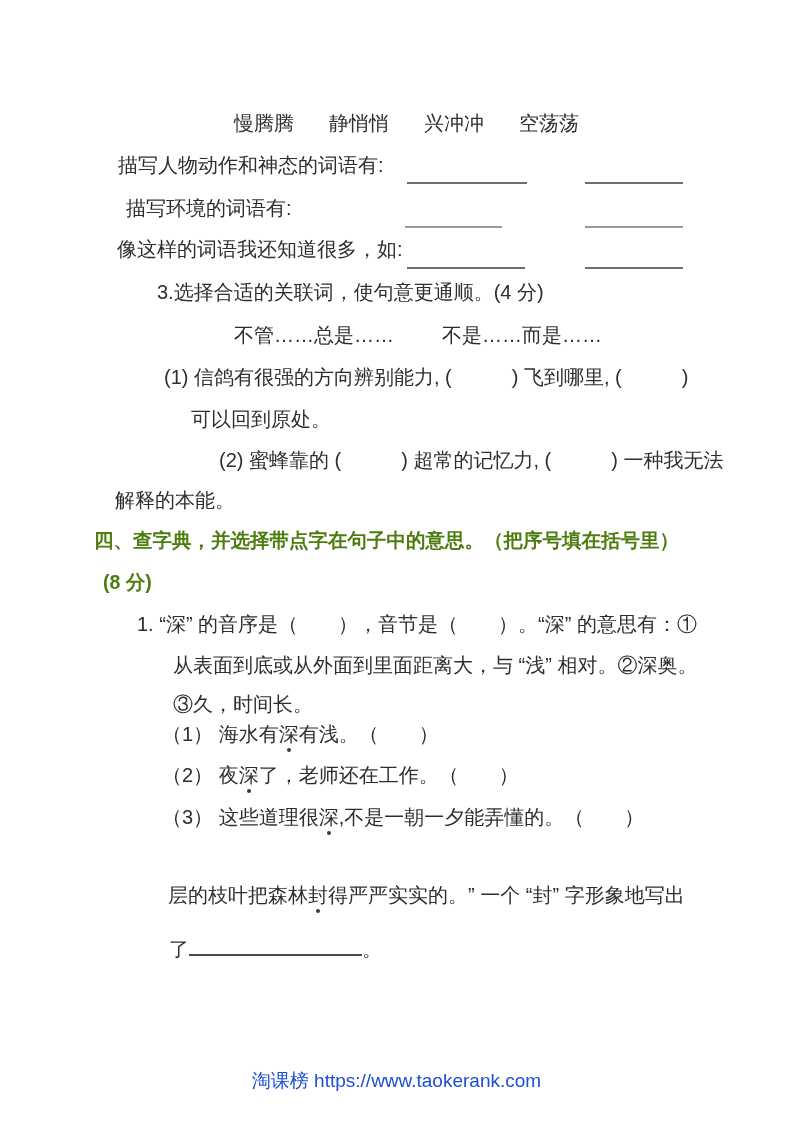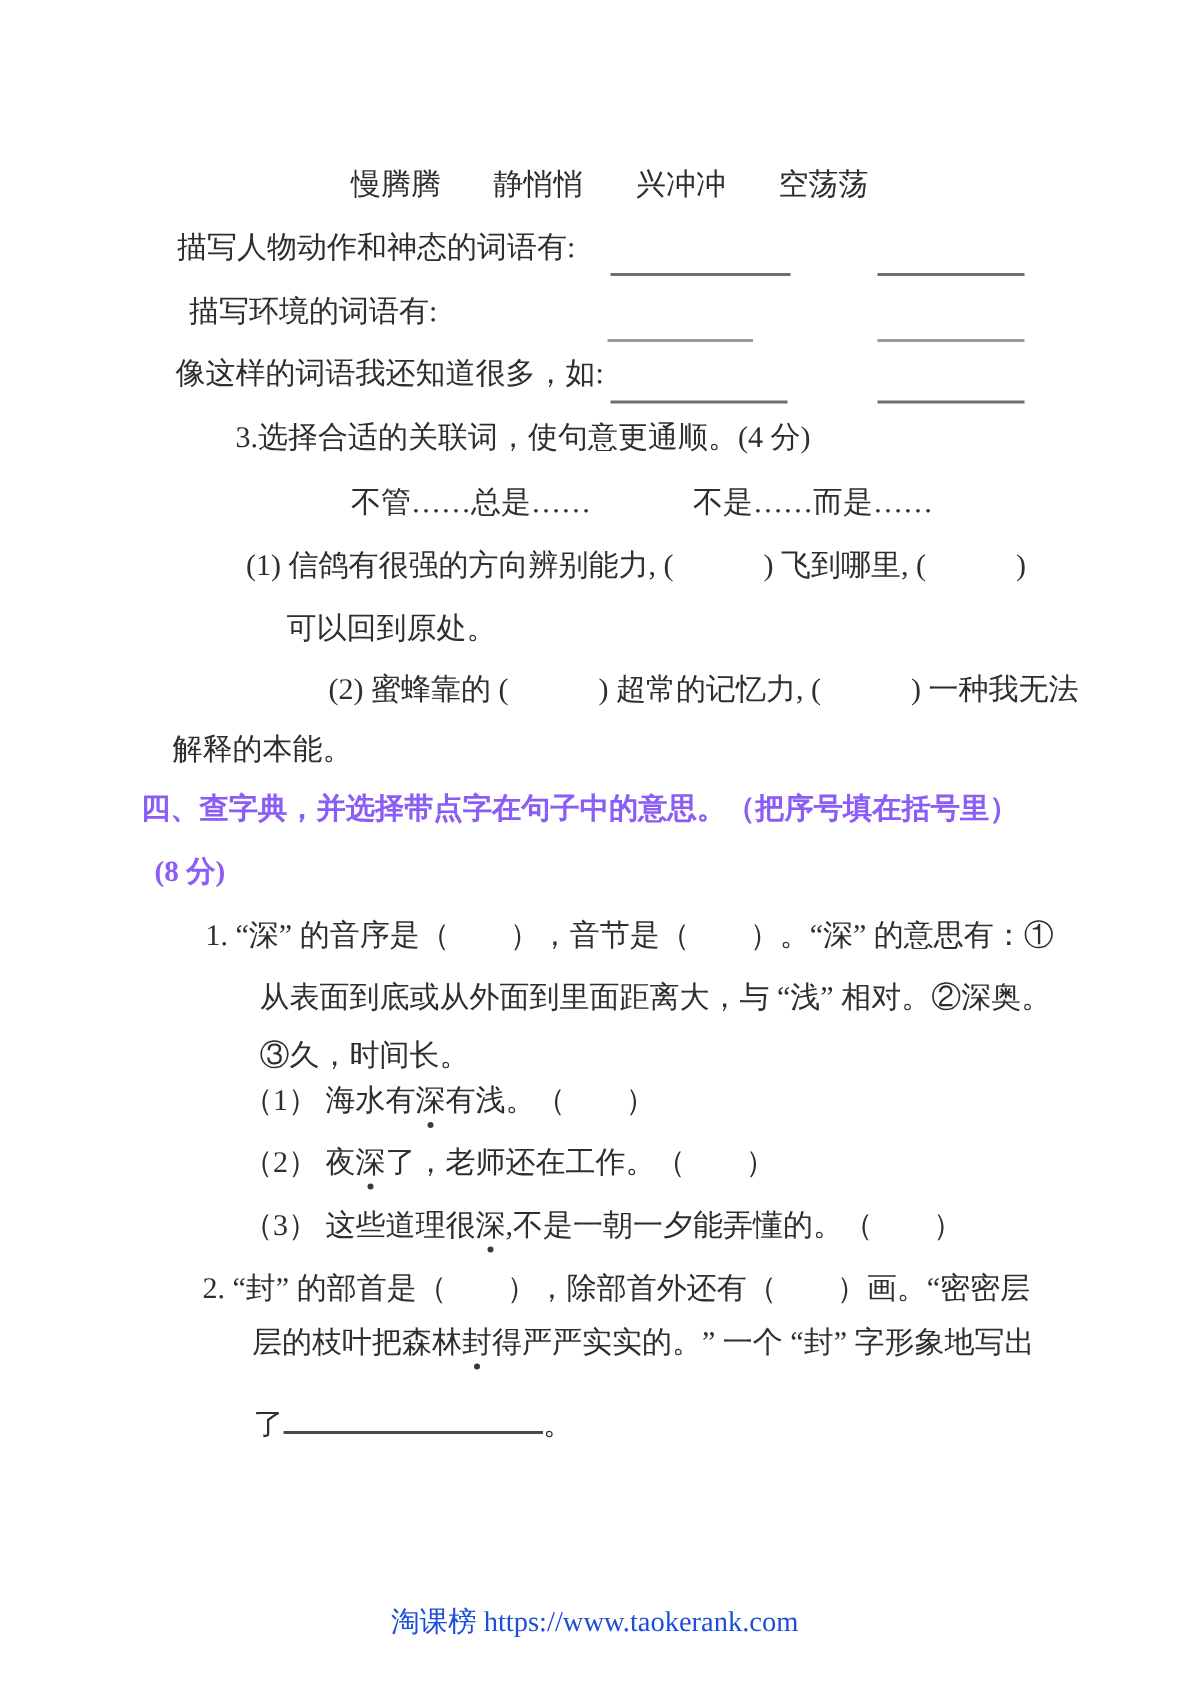--- a/index.html
+++ b/index.html
@@ -1,33 +1,33 @@
 <!DOCTYPE html>
 <html><head>
 <meta charset="utf-8">
 <style>
   html,body{margin:0;padding:0;background:#ffffff;}
   .page{
     position:relative;
     width:793px;height:1122px;
     background:#ffffff;
-    font-family:Liberation Serif, serif;
+    font-family:Liberation Sans, sans-serif;
     color:#2e2e2e;
     overflow:hidden;
   }
   .line{
     position:absolute;
     font-size:20px;
     line-height:24px;
     white-space:nowrap;
     color:#2e2e2e;
   }
-  .bold{font-weight:bold;color:#8b5cf6;font-size:19.5px;}
+  .bold{font-weight:bold;color:#4d7c0f;font-size:19.5px;}
   .wordbank{display:inline-flex;gap:35px;}
-  .optpair{display:inline-flex;gap:68px;}
+  .optpair{display:inline-flex;gap:48px;}
   .blank{
     position:absolute;
     border-bottom:2px solid #6e6e6e;
     height:0;
   }
   .blank.gray{border-bottom-color:#9a9a9a;}
   .inline-blank{
     display:inline-block;
     width:173px;
     border-bottom:2px solid #4a4a4a;
@@ -98,21 +98,20 @@
   <div class="line" style="left:137px;top:612px;">1. “深” 的音序是（　　），音节是（　　）。“深” 的意思有：①</div>
   <div class="line" style="left:173px;top:653px;">从表面到底或从外面到里面距离大，与 “浅” 相对。②深奥。</div>
   <div class="line" style="left:173px;top:692px;">③久，时间长。</div>
 
   <div class="line" style="left:162px;top:722px;"><span>（1） 海水有</span><span class="emdot">深</span><span>有浅。（　　）</span></div>
 
   <div class="line" style="left:162px;top:763px;"><span>（2） 夜</span><span class="emdot">深</span><span>了，老师还在工作。（　　）</span></div>
 
   <div class="line" style="left:162px;top:805px;"><span>（3） 这些道理很</span><span class="emdot">深</span><span>,不是一朝一夕能弄懂的。（　　）</span></div>
 
-  <div class="line" style="left:135px;top:847px;">2. “封” 的部首是（　　），除部首外还有（　　）画。“密密层</div>
 
   <div class="line" style="left:168px;top:883px;"><span>层的枝叶把森林</span><span class="emdot">封</span><span>得严严实实的。” 一个 “封” 字形象地写出</span></div>
 
   <div class="line" style="left:169px;top:936px;"><span>了</span><span class="inline-blank"></span><span>。</span></div>
 
   <div class="footer">淘课榜 https://www.taokerank.com</div>
 
 </div>
 
 </body></html>

